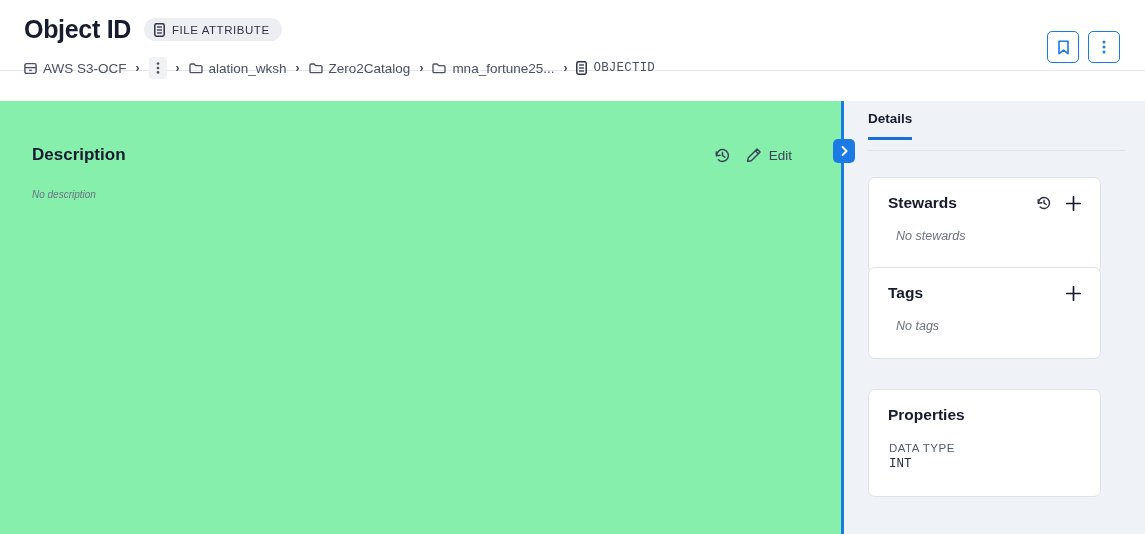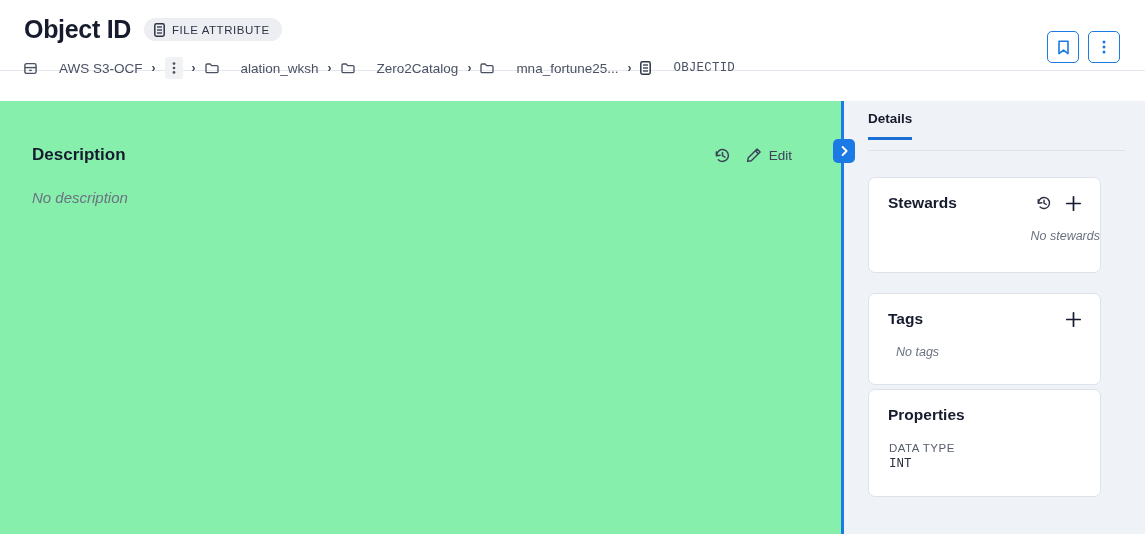--- a/index.html
+++ b/index.html
@@ -61,21 +61,21 @@
   #breadcrumb {
     position: absolute;
     left: 24px; top: 57px;
     display: flex;
     align-items: center;
     height: 22px;
   }
   .crumb {
     display: inline-flex;
     align-items: center;
-    gap: 22px;
+    gap: 6px;
     font-size: 13.5px;
     color: #4a5163;
     white-space: nowrap;
   }
   .crumb.mono { font-family: "Liberation Mono", monospace; font-size: 12.5px; letter-spacing: 0.2px; }
   .crumb-sep {
     display: inline-flex;
     align-items: center;
     justify-content: center;
     width: 22px;
@@ -143,21 +143,21 @@
     gap: 7px;
     cursor: pointer;
   }
   #edit-label {
     font-size: 13.5px;
     color: #3c4257;
   }
   #desc-body {
     position: absolute;
     left: 32px; top: 88px;
-    font-size: 15px;
+    font-size: 10px;
     font-style: italic;
     color: #6b7280;
   }
 
   
   #panel-divider {
     position: absolute;
     left: 841px; top: 101px;
     width: 2.5px;
     height: 433px;
@@ -218,22 +218,22 @@
   }
 
   .card {
     position: absolute;
     left: 24px;
     width: 233px;
     background: #ffffff;
     border: 1px solid #dfe3e9;
     border-radius: 7px;
   }
-  #card-stewards   { top: 76px;  height: 96px; text-align: right; }
-  #card-tags       { top: 192px; height: 92px; }
+  #card-stewards   { top: 76px;  height: 96px; }
+  #card-tags       { top: 166px; height: 92px; }
   #card-properties { top: 288px; height: 108px; }
 
   .card-head {
     display: flex;
     align-items: center;
     justify-content: space-between;
     padding: 16px 18px 0 19px;
   }
   .card-title {
     font-size: 15.5px;

